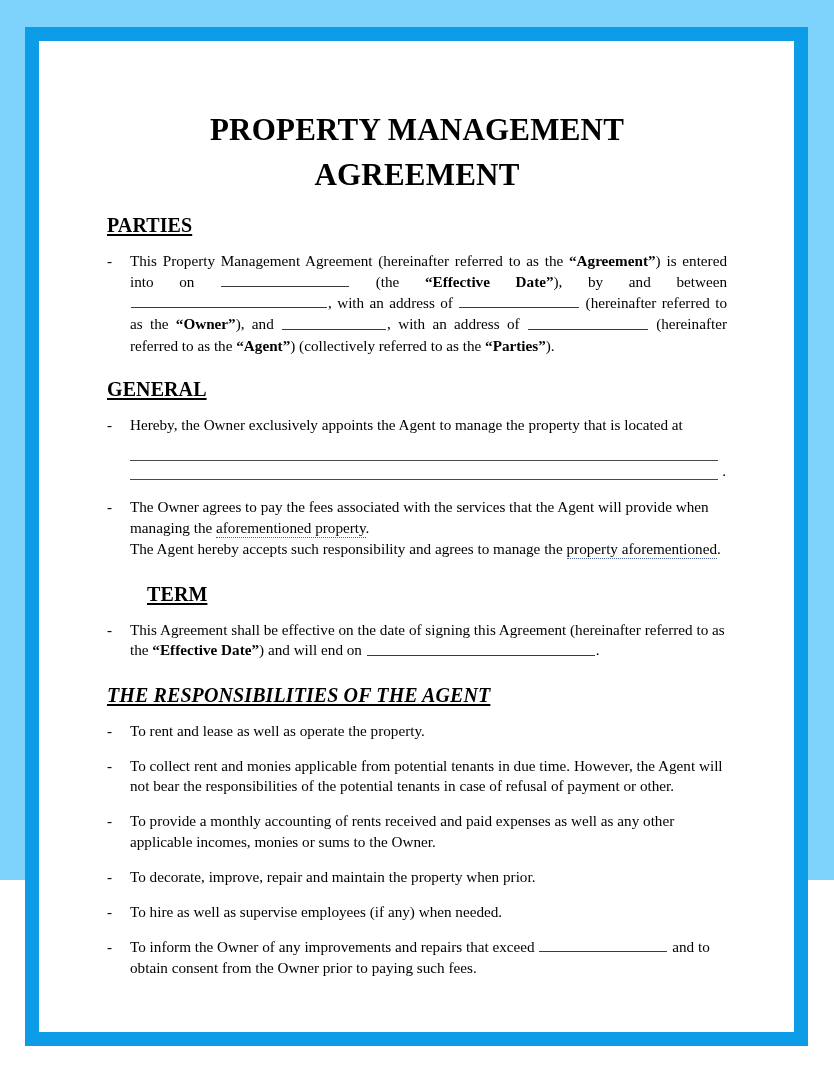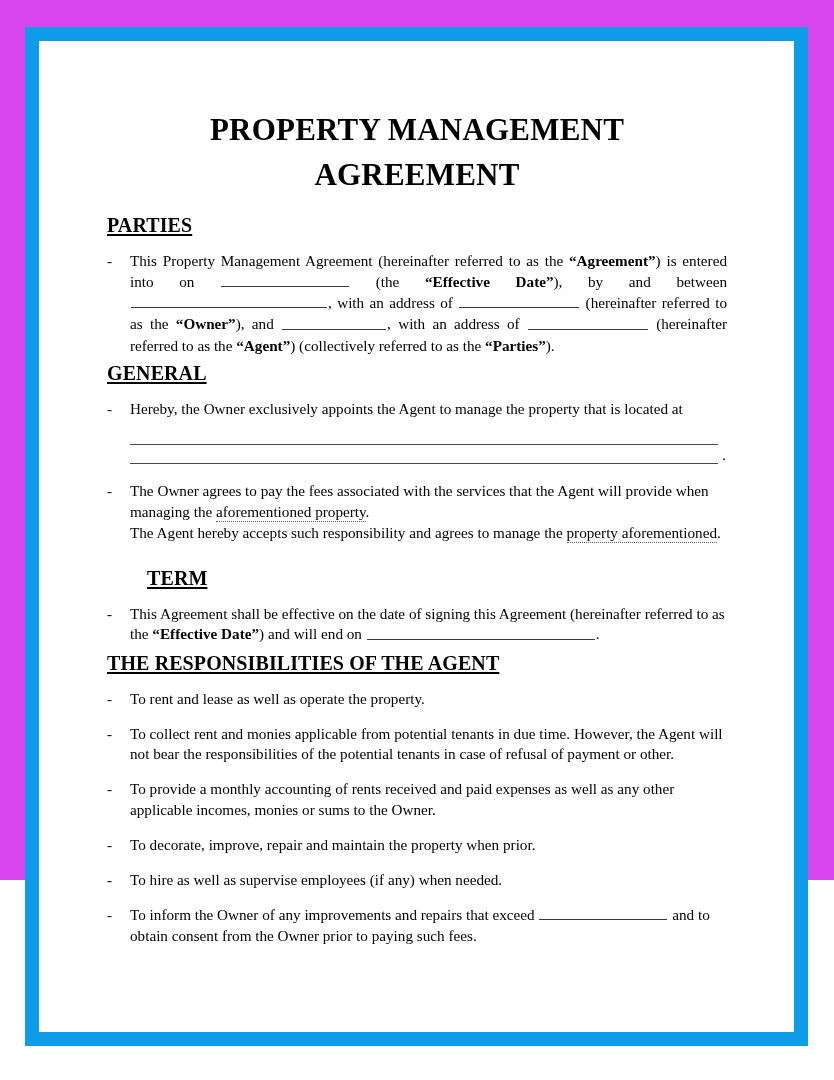--- a/index.html
+++ b/index.html
@@ -12,21 +12,21 @@
     height: 1080px;
     font-family: "Liberation Serif", "DejaVu Serif", serif;
     color: #000000;
     overflow: hidden;
   }
 
   .page {
     position: relative;
     width: 834px;
     height: 880px;
-    background: #d946ef;
+    background: #7dd3fc;
     box-sizing: border-box;
   }
 
   
   .frame {
     position: absolute;
     left: 25px;
     top: 27px;
     width: 783px;
     height: 1019px;
@@ -58,23 +58,23 @@
     font-size: 20px;
     font-weight: bold;
     text-decoration: underline;
     text-underline-offset: 2px;
     margin: 0;
     padding: 0;
     letter-spacing: 0.1px;
   }
 
   .heading-parties   { margin-top: 16px; }
-  .heading-general   { margin-top: 6px; text-decoration: underline; }
+  .heading-general   { margin-top: 22px; text-decoration: underline; }
   .heading-term      { margin-top: 23px; margin-left: 40px; }
-  .heading-resp      { margin-top: 6px; }
+  .heading-resp      { margin-top: 22px; font-style: italic; }
 
   
   .bullet-list {
     list-style: none;
     margin: 0;
     padding: 0;
   }
   .bullet-item {
     position: relative;
     padding-left: 23px;

